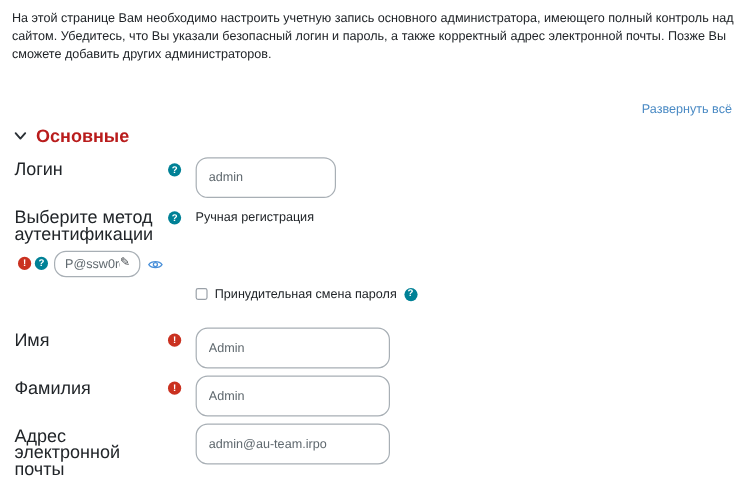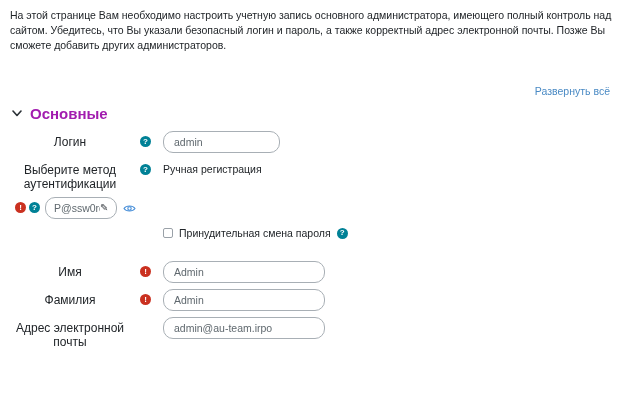--- a/index.html
+++ b/index.html
@@ -22,50 +22,50 @@
   .expand-row { text-align: right; margin: 12px 4px 2px 0; }
   .expand-link {
     font-size: 10.5px; color: #4a8ac4; text-decoration: none; cursor: pointer; padding-left: 12px;
   }
 
   .section-header {
     display: flex; align-items: center; gap: 8px;
     margin: 6px 0 9px 2px; cursor: pointer;
   }
   .chev { display: inline-flex; width: 10px; }
-  .section-title { font-size: 15px; font-weight: bold; color: #a21caf; }
+  .section-title { font-size: 15px; font-weight: bold; color: #b91c1c; }
 
   
   .frow {
     display: flex; align-items: flex-start;
     margin-bottom: 6px; min-height: 22px;
   }
   .flabel {
     width: 118px; flex: 0 0 118px;
-    font-size: 12px; line-height: 14px; color: #212529;
-    padding-top: 4px; padding-left: 2px; text-align: center;
+    font-size: 15px; line-height: 14px; color: #212529;
+    padding-top: 4px; padding-left: 2px;
   }
   .ficons {
     width: 35px; flex: 0 0 35px;
     display: flex; align-items: center; justify-content: center;
     gap: 3px; padding-top: 5px;
   }
   .fctrl { display: flex; align-items: center; }
 
   .cicon {
     width: 11px; height: 11px; border-radius: 50%;
     color: #ffffff; font-size: 8px; font-weight: bold;
     display: inline-flex; align-items: center; justify-content: center;
     line-height: 1; flex: 0 0 11px; cursor: pointer;
   }
   .cicon.help { background: #008196; }
   .cicon.req  { background: #ca3120; }
 
   input.tinput {
-    height: 22px; border: 1px solid #a8afb5; border-radius: 10px;
+    height: 34px; border: 1px solid #a8afb5; border-radius: 10px;
     font-family: "Liberation Sans", sans-serif;
     font-size: 10.5px; color: #5f686e; padding: 0 10px;
     outline: none; background: #fff;
   }
   .w-login { width: 117px; }
   .w-name  { width: 162px; }
 
   .static-value { font-size: 10.5px; color: #212529; padding-top: 4px; }
 
   .hint {

